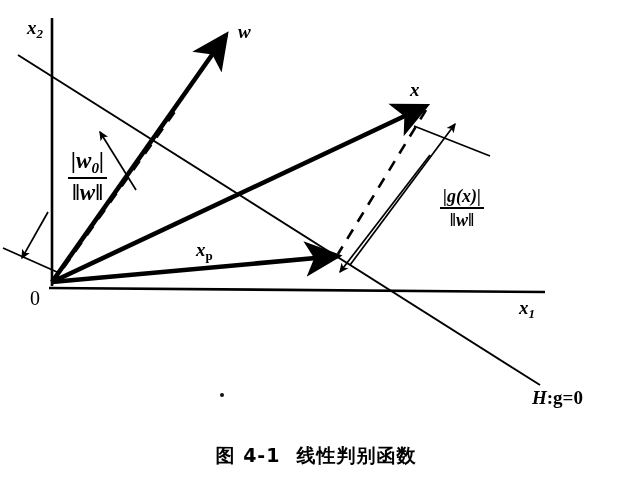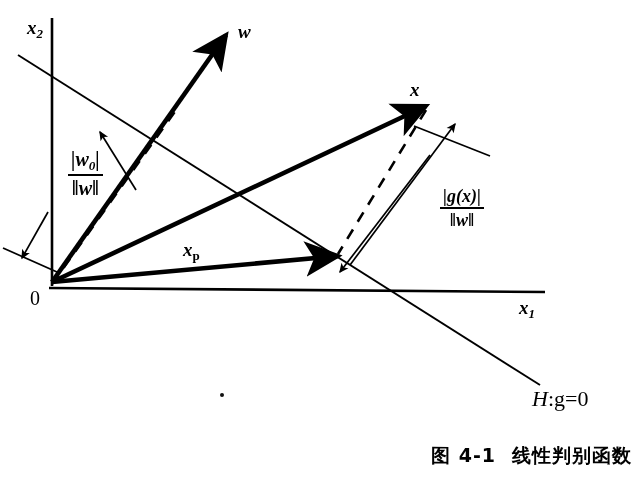--- a/index.html
+++ b/index.html
@@ -68,22 +68,22 @@
     font-family: "DejaVu Serif", "Liberation Serif", serif;
     font-style: italic;
     font-weight: 700;
     font-size: 20px;
   }
   .region-label .sub {
     font-size: 12px;
     vertical-align: -0.30em;
   }
   .hyper-label {
-    font-size: 22px;
-    font-weight: 400;
+    font-size: 19px;
+    font-weight: 700;
   }
   .hyper-label .it {
     font-style: italic;
   }
   
   .frac {
     position: absolute;
     display: inline-block;
     text-align: center;
     line-height: 1;
@@ -101,28 +101,28 @@
   }
   .frac .den {
     padding-top: 2px;
   }
   .frac .sub {
     font-size: 0.66em;
     font-style: italic;
     font-weight: 700;
     vertical-align: -0.30em;
   }
-  .frac-w0 { font-size: 20px; }
+  .frac-w0 { font-size: 23px; }
   .frac-gx { font-size: 18px; }
   .caption {
     position: absolute;
     left: 0;
     top: 443px;
     width: 632px;
-    text-align: right;
+    text-align: center;
     font-family: "DejaVu Sans", "Liberation Sans", sans-serif;
     font-size: 19px;
     font-weight: 700;
     letter-spacing: 1px;
   }
   .caption .gap { display: inline-block; width: 16px; }
 </style>
 </head>
 <body>
 
@@ -171,21 +171,21 @@
   <div class="lbl axis-label" style="left:27px; top:18px;"><span>x</span><span class="sub">2</span></div>
 
   <div class="lbl axis-label" style="left:519px; top:298px;"><span>x</span><span class="sub">1</span></div>
 
   <div class="lbl origin-label" style="left:30px; top:288px;">0</div>
 
   <div class="lbl vec-label" style="left:238px; top:22px;">w</div>
 
   <div class="lbl vec-label" style="left:410px; top:80px;">x</div>
 
-  <div class="lbl vec-label" style="left:183px; top:240px;"><span>x</span><span class="sub">p</span></div>
+  <div class="lbl vec-label" style="left:196px; top:240px;"><span>x</span><span class="sub">p</span></div>
 
   <div class="frac frac-w0" style="left:68px; top:148px;">
     <span class="num"><span>|w</span><span class="sub">0</span><span>|</span></span>
     <span class="den">‖w‖</span>
   </div>
 
   <div class="frac frac-gx" style="left:440px; top:186px;">
     <span class="num">|g(x)|</span>
     <span class="den">‖w‖</span>
   </div>

